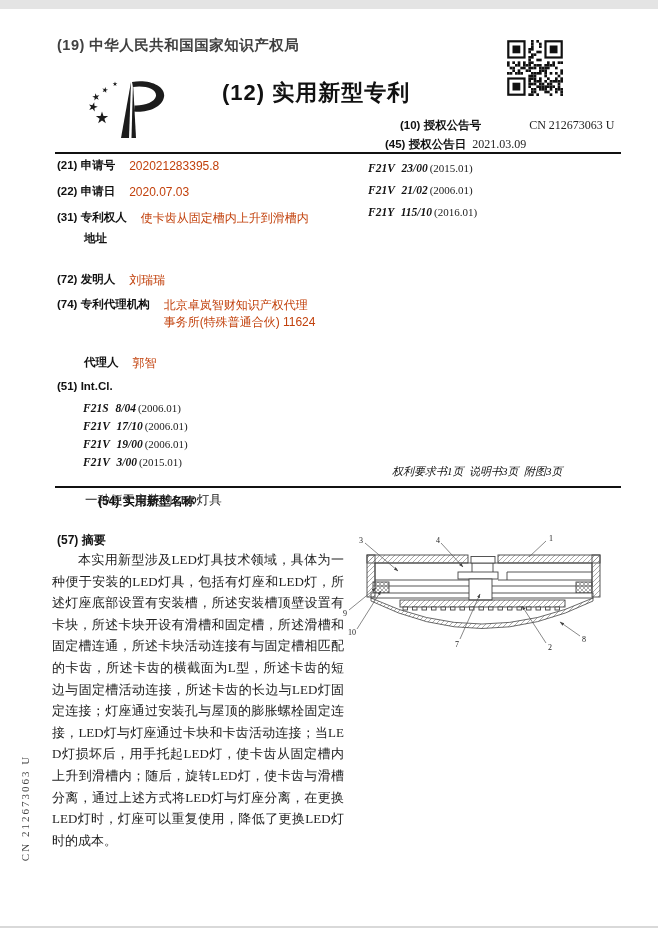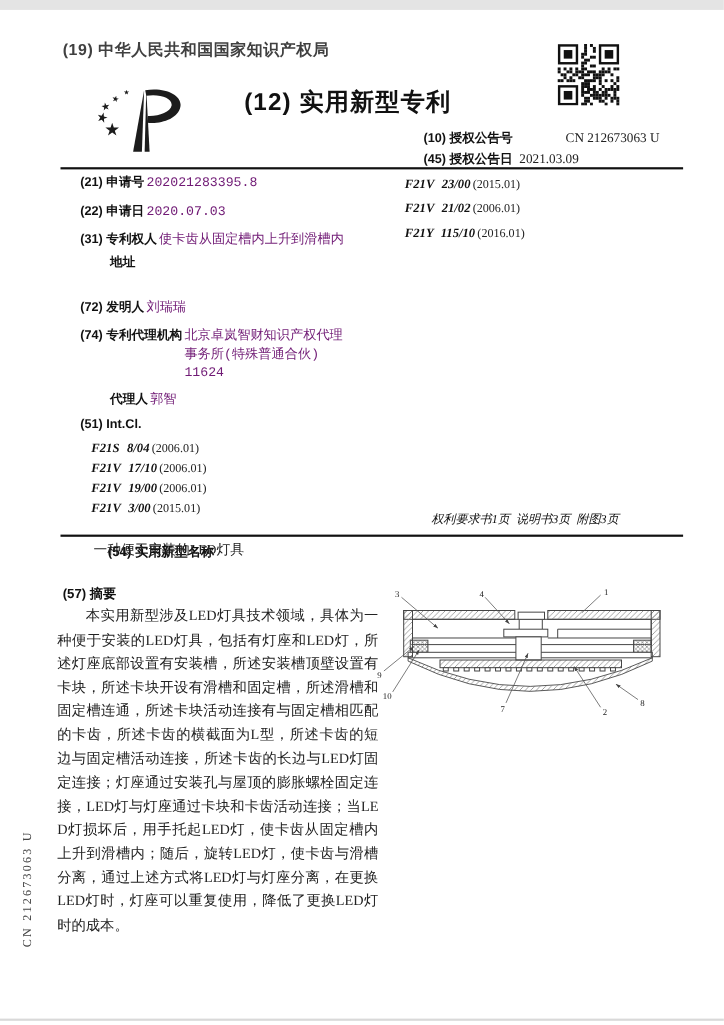--- a/index.html
+++ b/index.html
@@ -9,23 +9,23 @@
   }
   .abs{position:absolute;}
   .topband{left:0;top:0;width:658px;height:9px;background:#e4e4e4;}
   .botline{left:0;top:926px;width:658px;height:2px;background:#d9d9d9;}
   .office{left:57px;top:36px;font-size:14.5px;font-weight:700;color:#404040;letter-spacing:0.5px;}
   .doctype{left:222px;top:78px;font-size:22px;font-weight:700;color:#111;letter-spacing:1px;}
   .pubrow{display:flex;gap:6px;white-space:nowrap;align-items:baseline;}
   .pubrow .lbl{font-size:11.5px;font-weight:700;color:#111;}
   .pubrow .val{font-size:12px;font-family:"Liberation Serif",serif;color:#222;}
   .rule{height:2px;background:#111;}
-  .row{display:flex;gap:2px;white-space:nowrap;align-items:flex-start;margin-left:16px;}
+  .row{display:flex;gap:14px;white-space:nowrap;align-items:flex-start;}
   .row .lbl{font-size:11.5px;font-weight:700;color:#111;flex:none;}
-  .row .val{font-size:12px;font-family:Liberation Mono, monospace;color:#701a75;line-height:17px;}
+  .row .val{font-size:12px;font-family:Liberation Sans, sans-serif;color:#c2410c;line-height:17px;}
   .wrapval{white-space:normal;}
   .ipc{white-space:nowrap;}
   .ipc .code{font-size:11.5px;font-weight:700;font-style:italic;font-family:"Liberation Serif",serif;word-spacing:4px;color:#111;}
   .ipc .ver{font-size:11px;font-family:"Liberation Serif",serif;color:#222;margin-left:2px;}
   .pages{font-size:11px;font-family:"Liberation Serif",serif;color:#111;white-space:pre;font-style:italic;}
   .seclbl{font-size:12px;font-weight:700;color:#111;}
   .titleline{font-size:12.5px;font-family:"Liberation Serif",serif;color:#222;}
   .abstract{
     left:52px;top:549px;width:292px;
     font-size:13px;font-family:"Liberation Serif",serif;color:#222;
@@ -213,21 +213,21 @@
         <polygon transform="translate(8,17) scale(3.8) rotate(-10)" points="0,-1 0.224,-0.309 0.951,-0.309 0.363,0.118 0.588,0.809 0,0.382 -0.588,0.809 -0.363,0.118 -0.951,-0.309 -0.224,-0.309"></polygon>
         <polygon transform="translate(17,10) scale(3.1) rotate(12)" points="0,-1 0.224,-0.309 0.951,-0.309 0.363,0.118 0.588,0.809 0,0.382 -0.588,0.809 -0.363,0.118 -0.951,-0.309 -0.224,-0.309"></polygon>
         <polygon transform="translate(27,4) scale(2.5)" points="0,-1 0.224,-0.309 0.951,-0.309 0.363,0.118 0.588,0.809 0,0.382 -0.588,0.809 -0.363,0.118 -0.951,-0.309 -0.224,-0.309"></polygon>
       </g>
     </g>
   </svg>
 </div>
 
 <div class="abs doctype">(12) 实用新型专利</div>
 
-<div class="abs pubrow" style="left:385px;top:118px;gap:48px;">
+<div class="abs pubrow" style="left:400px;top:118px;gap:48px;">
   <span class="lbl">(10) 授权公告号</span>
   <span class="val">CN 212673063 U</span>
 </div>
 <div class="abs pubrow" style="left:385px;top:137px;">
   <span class="lbl">(45) 授权公告日</span>
   <span class="val">2021.03.09</span>
 </div>
 
 <div class="abs rule" style="left:55px;top:152px;width:566px;"></div>
 

